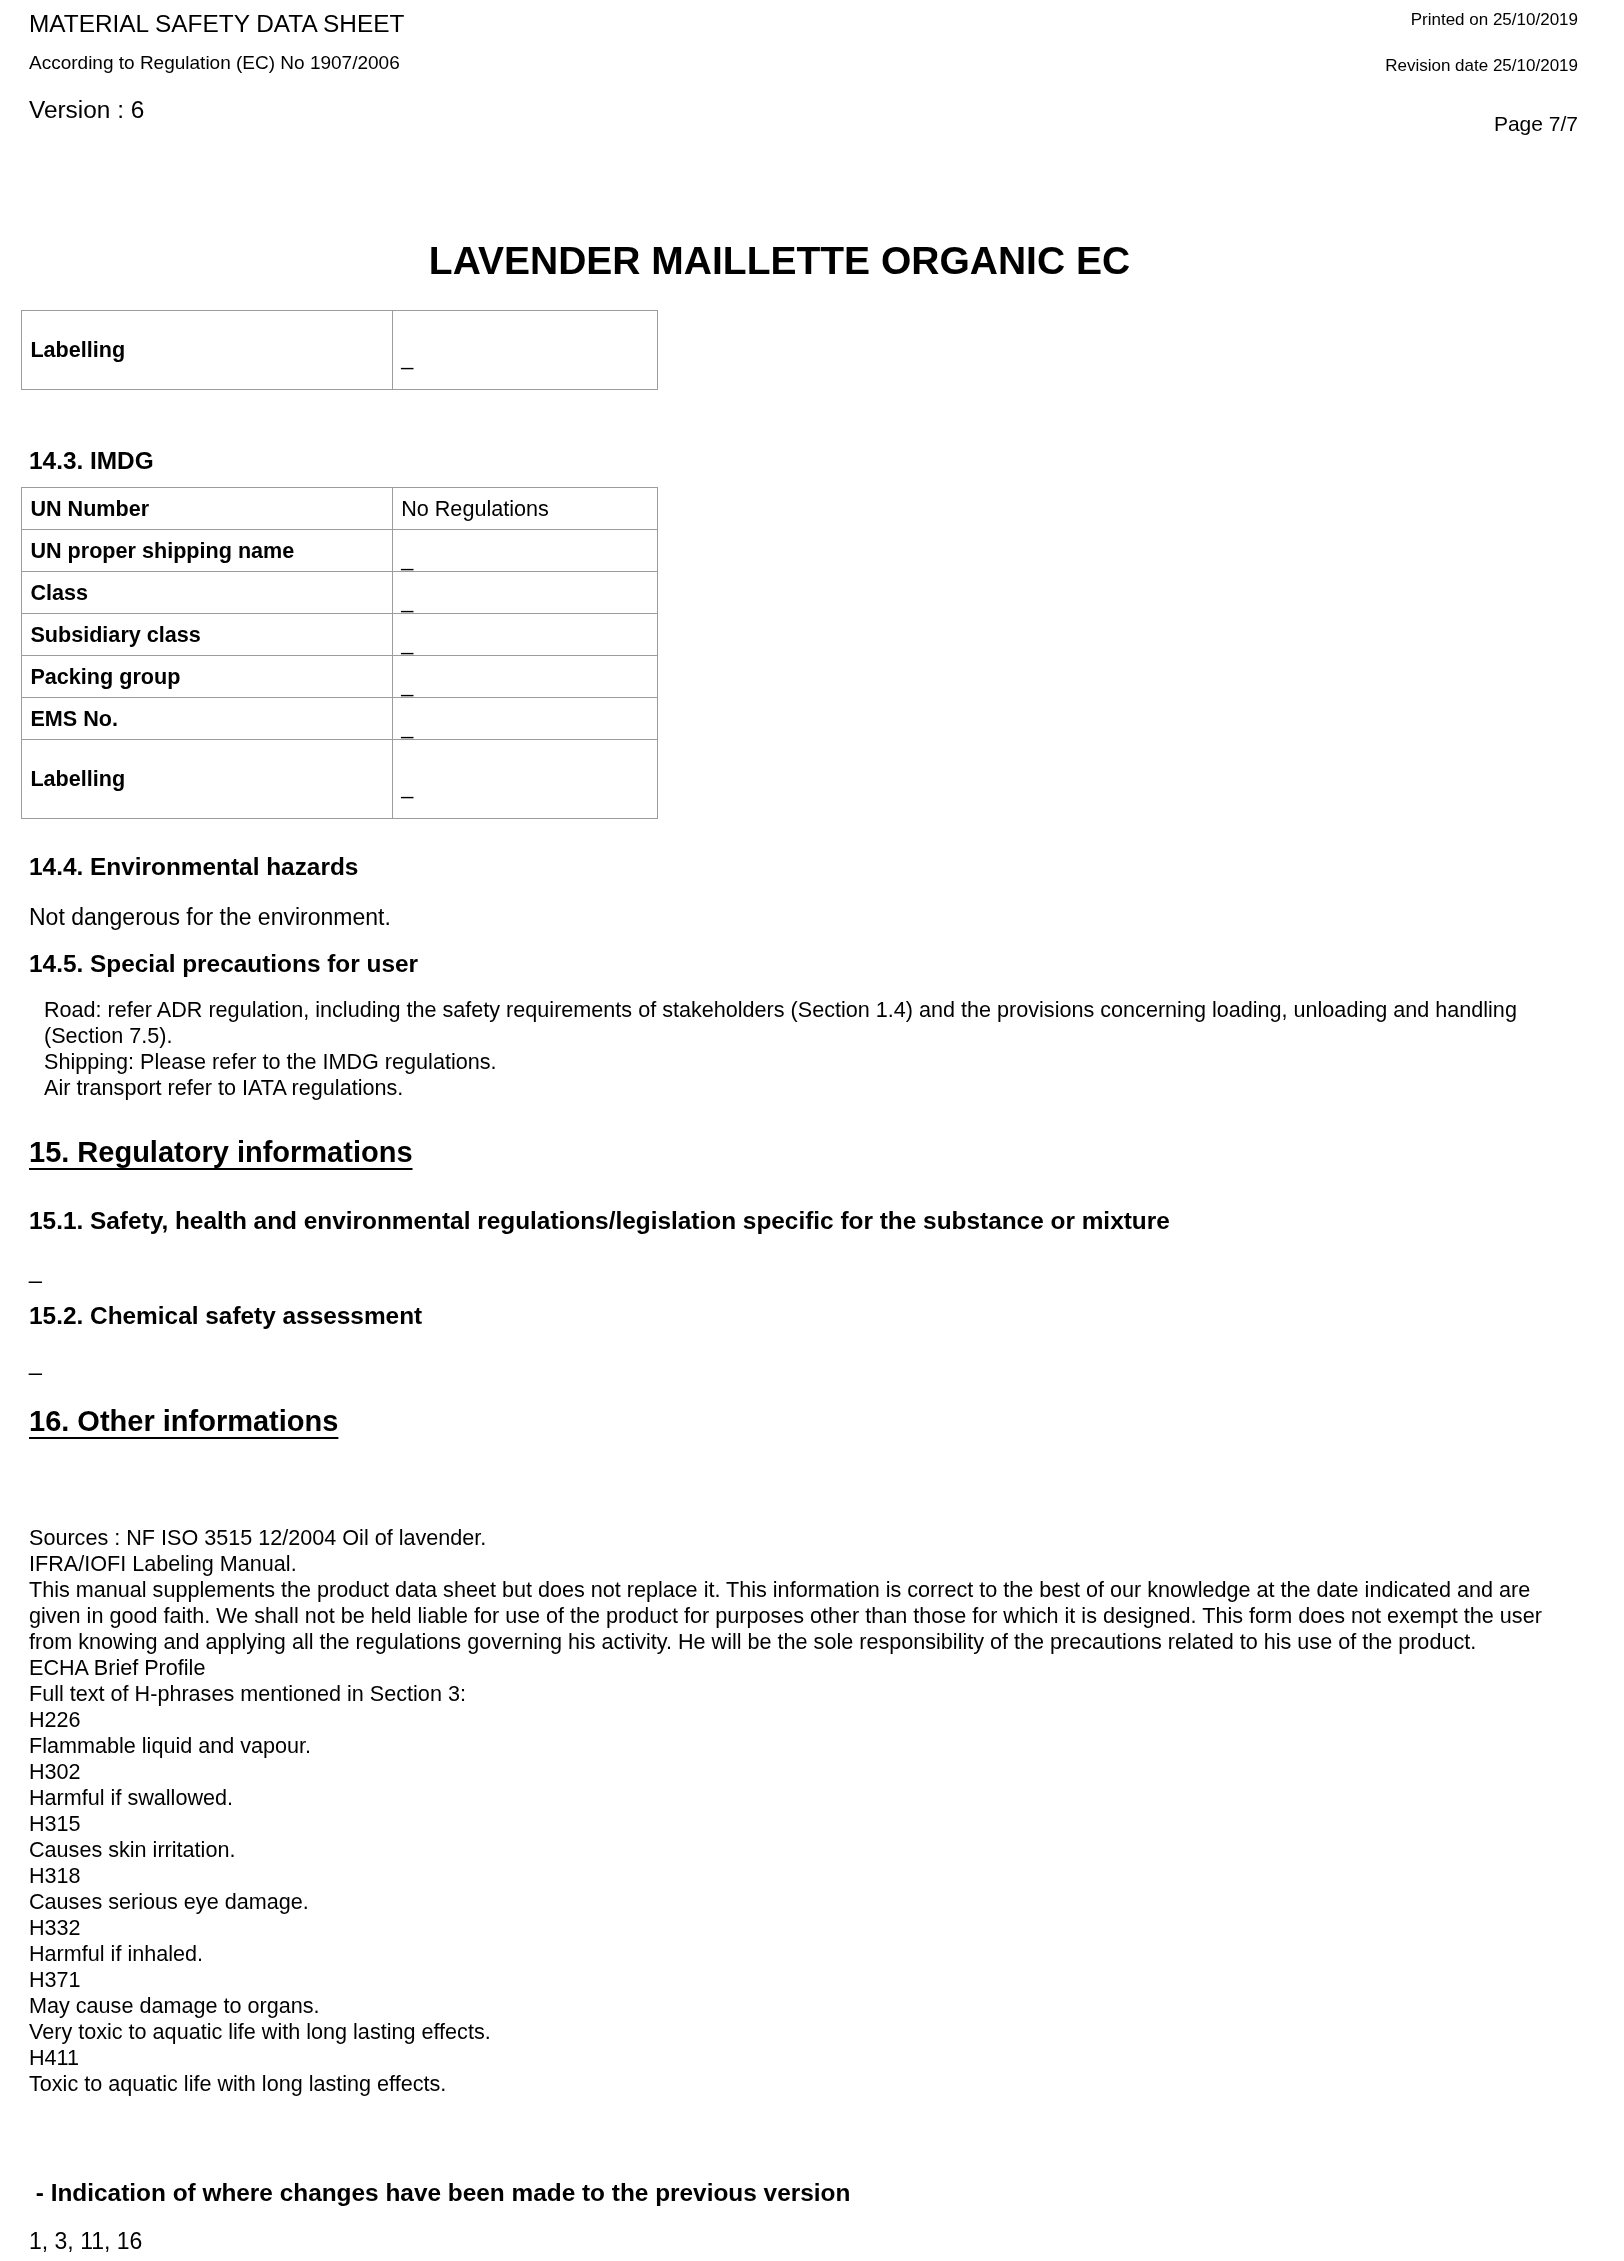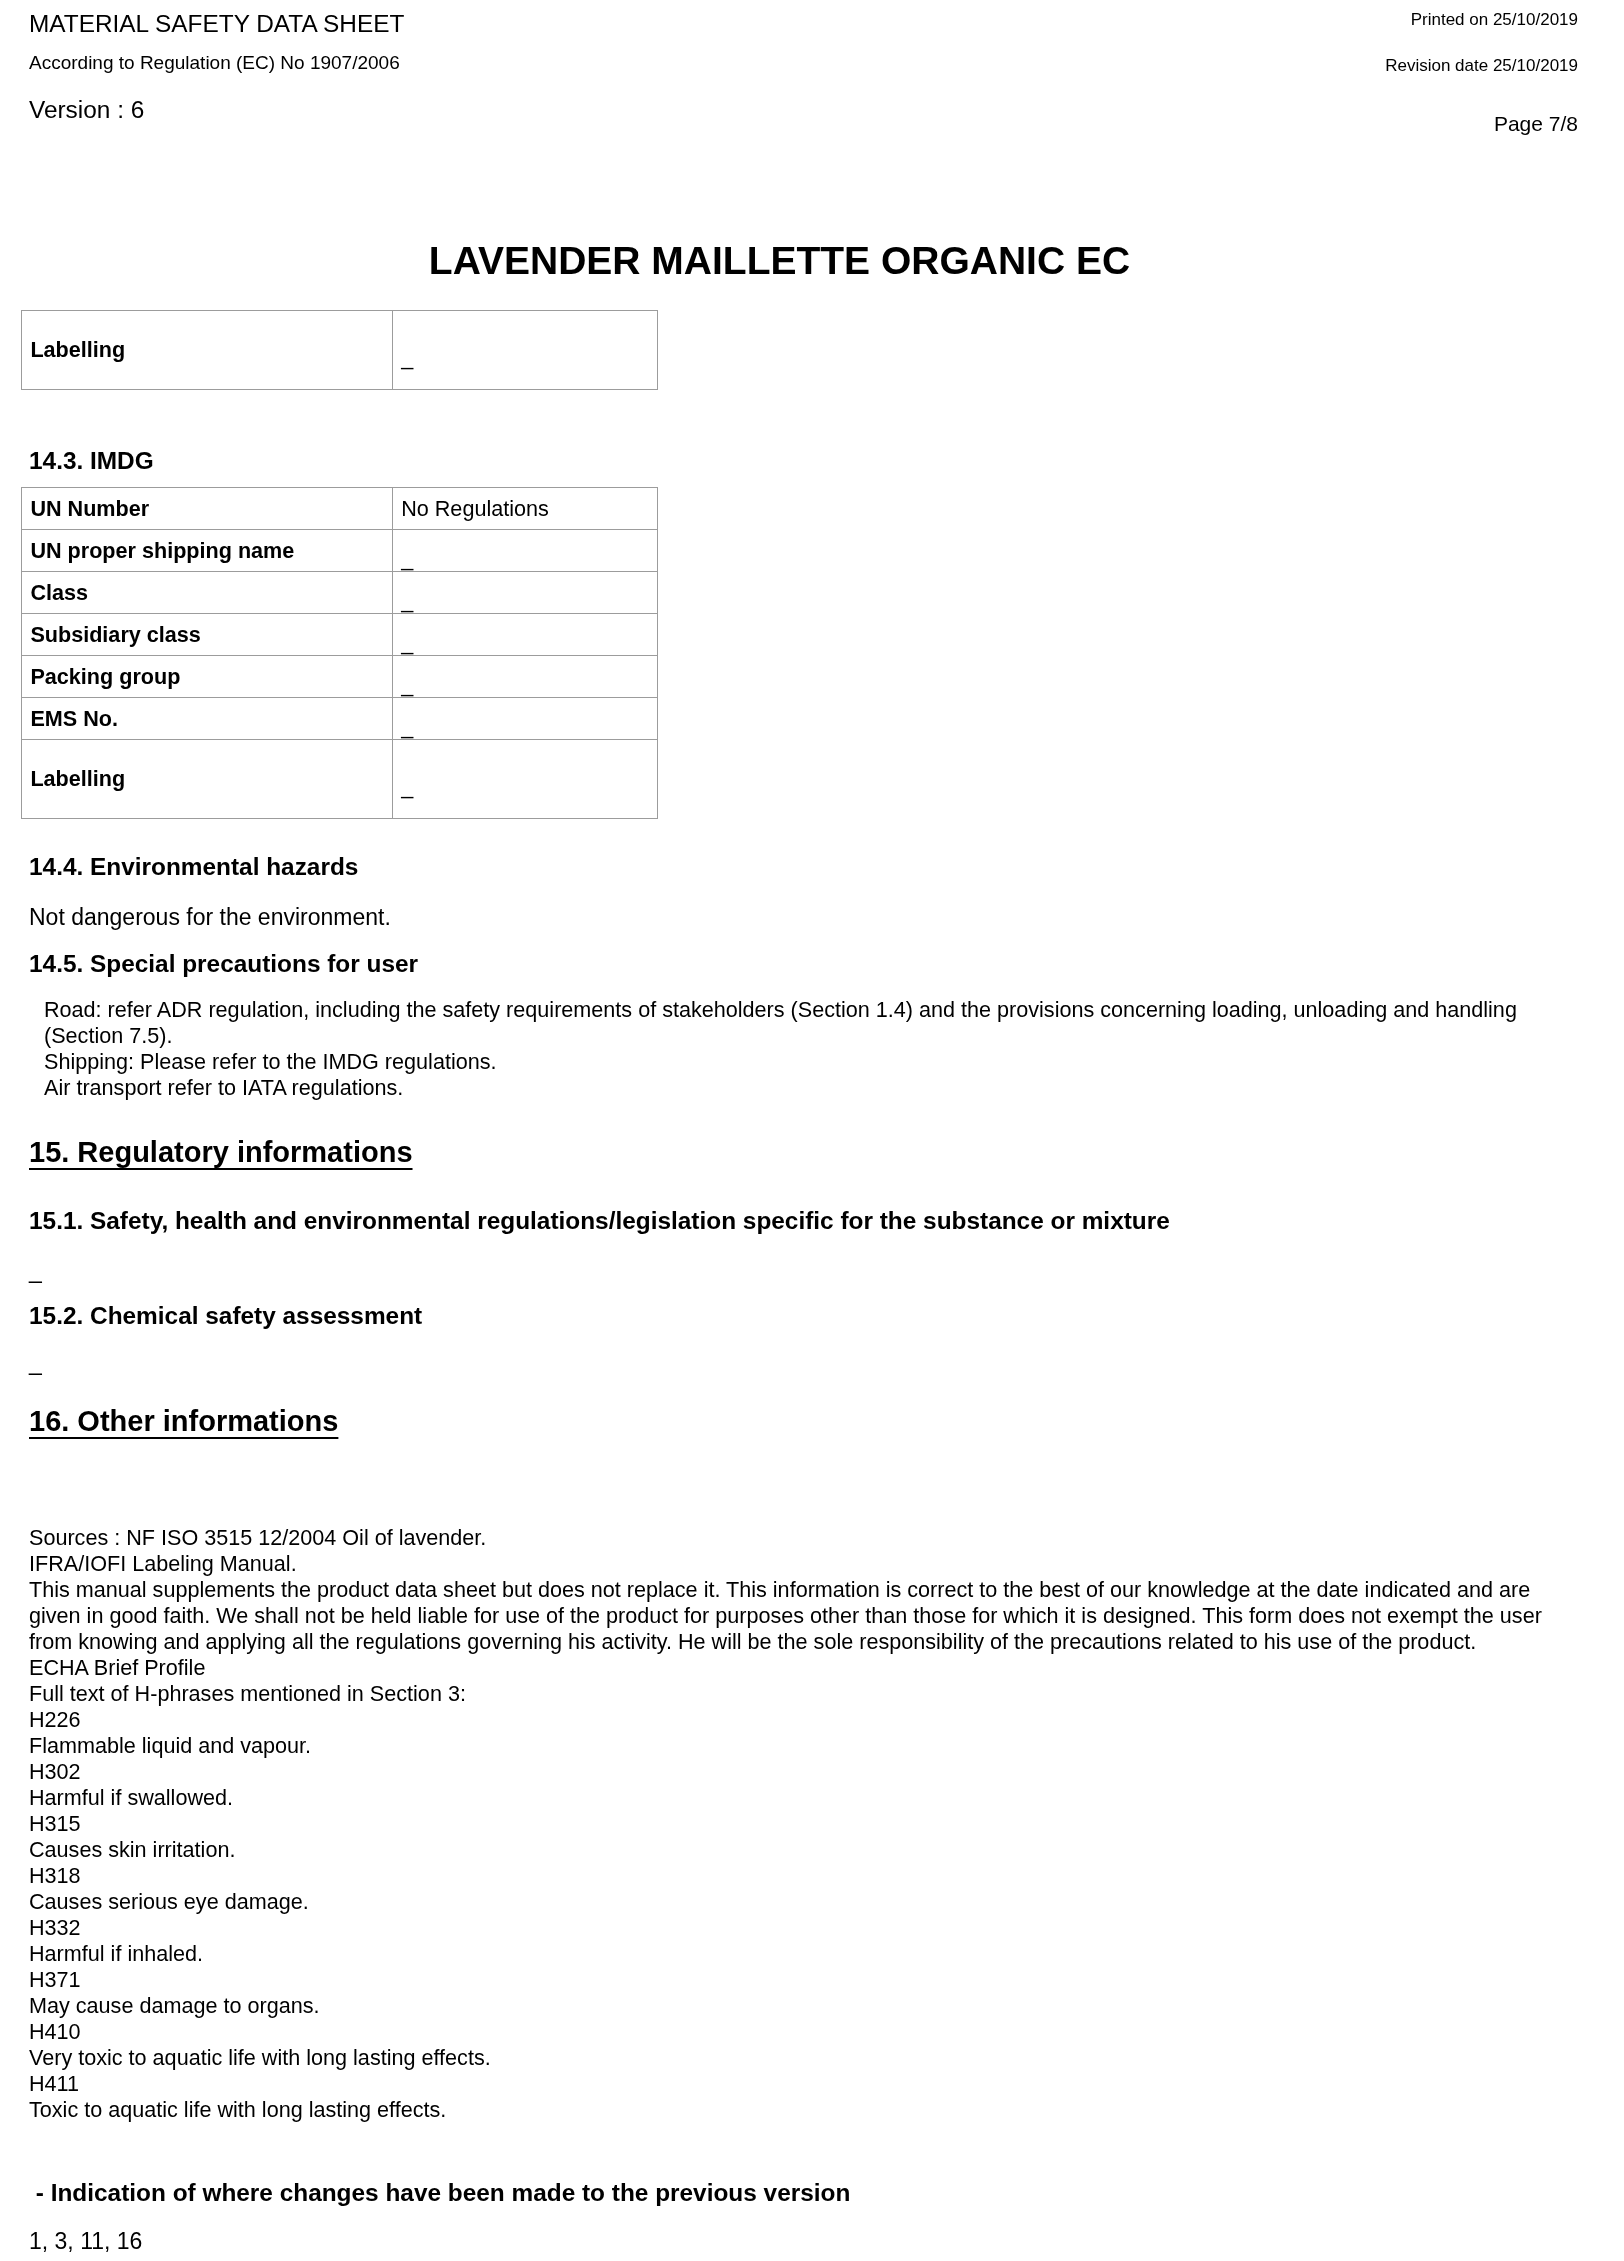--- a/index.html
+++ b/index.html
@@ -32,21 +32,21 @@
   .wrap { white-space: normal; width: 1550px; }
 </style>
 </head>
 <body>
 
 <div class="abs hdr-left-title">MATERIAL SAFETY DATA SHEET</div>
 <div class="abs hdr-left-sub">According to Regulation (EC) No 1907/2006</div>
 <div class="abs hdr-left-ver">Version : 6</div>
 <div class="abs hdr-right hdr-printed">Printed on 25/10/2019</div>
 <div class="abs hdr-right hdr-revision">Revision date 25/10/2019</div>
-<div class="abs hdr-right hdr-page">Page 7/8</div>
+<div class="abs hdr-right hdr-page">Page 7/7</div>
 
 <div class="abs doc-title">LAVENDER MAILLETTE ORGANIC EC</div>
 
 <table class="kv" style="top:310px;">
   <tbody>
       <tr class="tall">
     <td class="k">Labelling</td>
     <td class="v"><span class="dash">_</span></td>
   </tr>
 </tbody>
@@ -115,21 +115,20 @@
   <div>H302</div>
   <div>Harmful if swallowed.</div>
   <div>H315</div>
   <div>Causes skin irritation.</div>
   <div>H318</div>
   <div>Causes serious eye damage.</div>
   <div>H332</div>
   <div>Harmful if inhaled.</div>
   <div>H371</div>
   <div>May cause damage to organs.</div>
-  <div>H410</div>
   <div>Very toxic to aquatic life with long lasting effects.</div>
   <div>H411</div>
   <div>Toxic to aquatic life with long lasting effects.</div>
 </div>
 
 <div class="abs h2" style="top:2179px; left:29px; white-space:pre;"> - Indication of where changes have been made to the previous version</div>
 <div class="abs p" style="top:2228px;">1, 3, 11, 16</div>
 
 
 </body></html>

